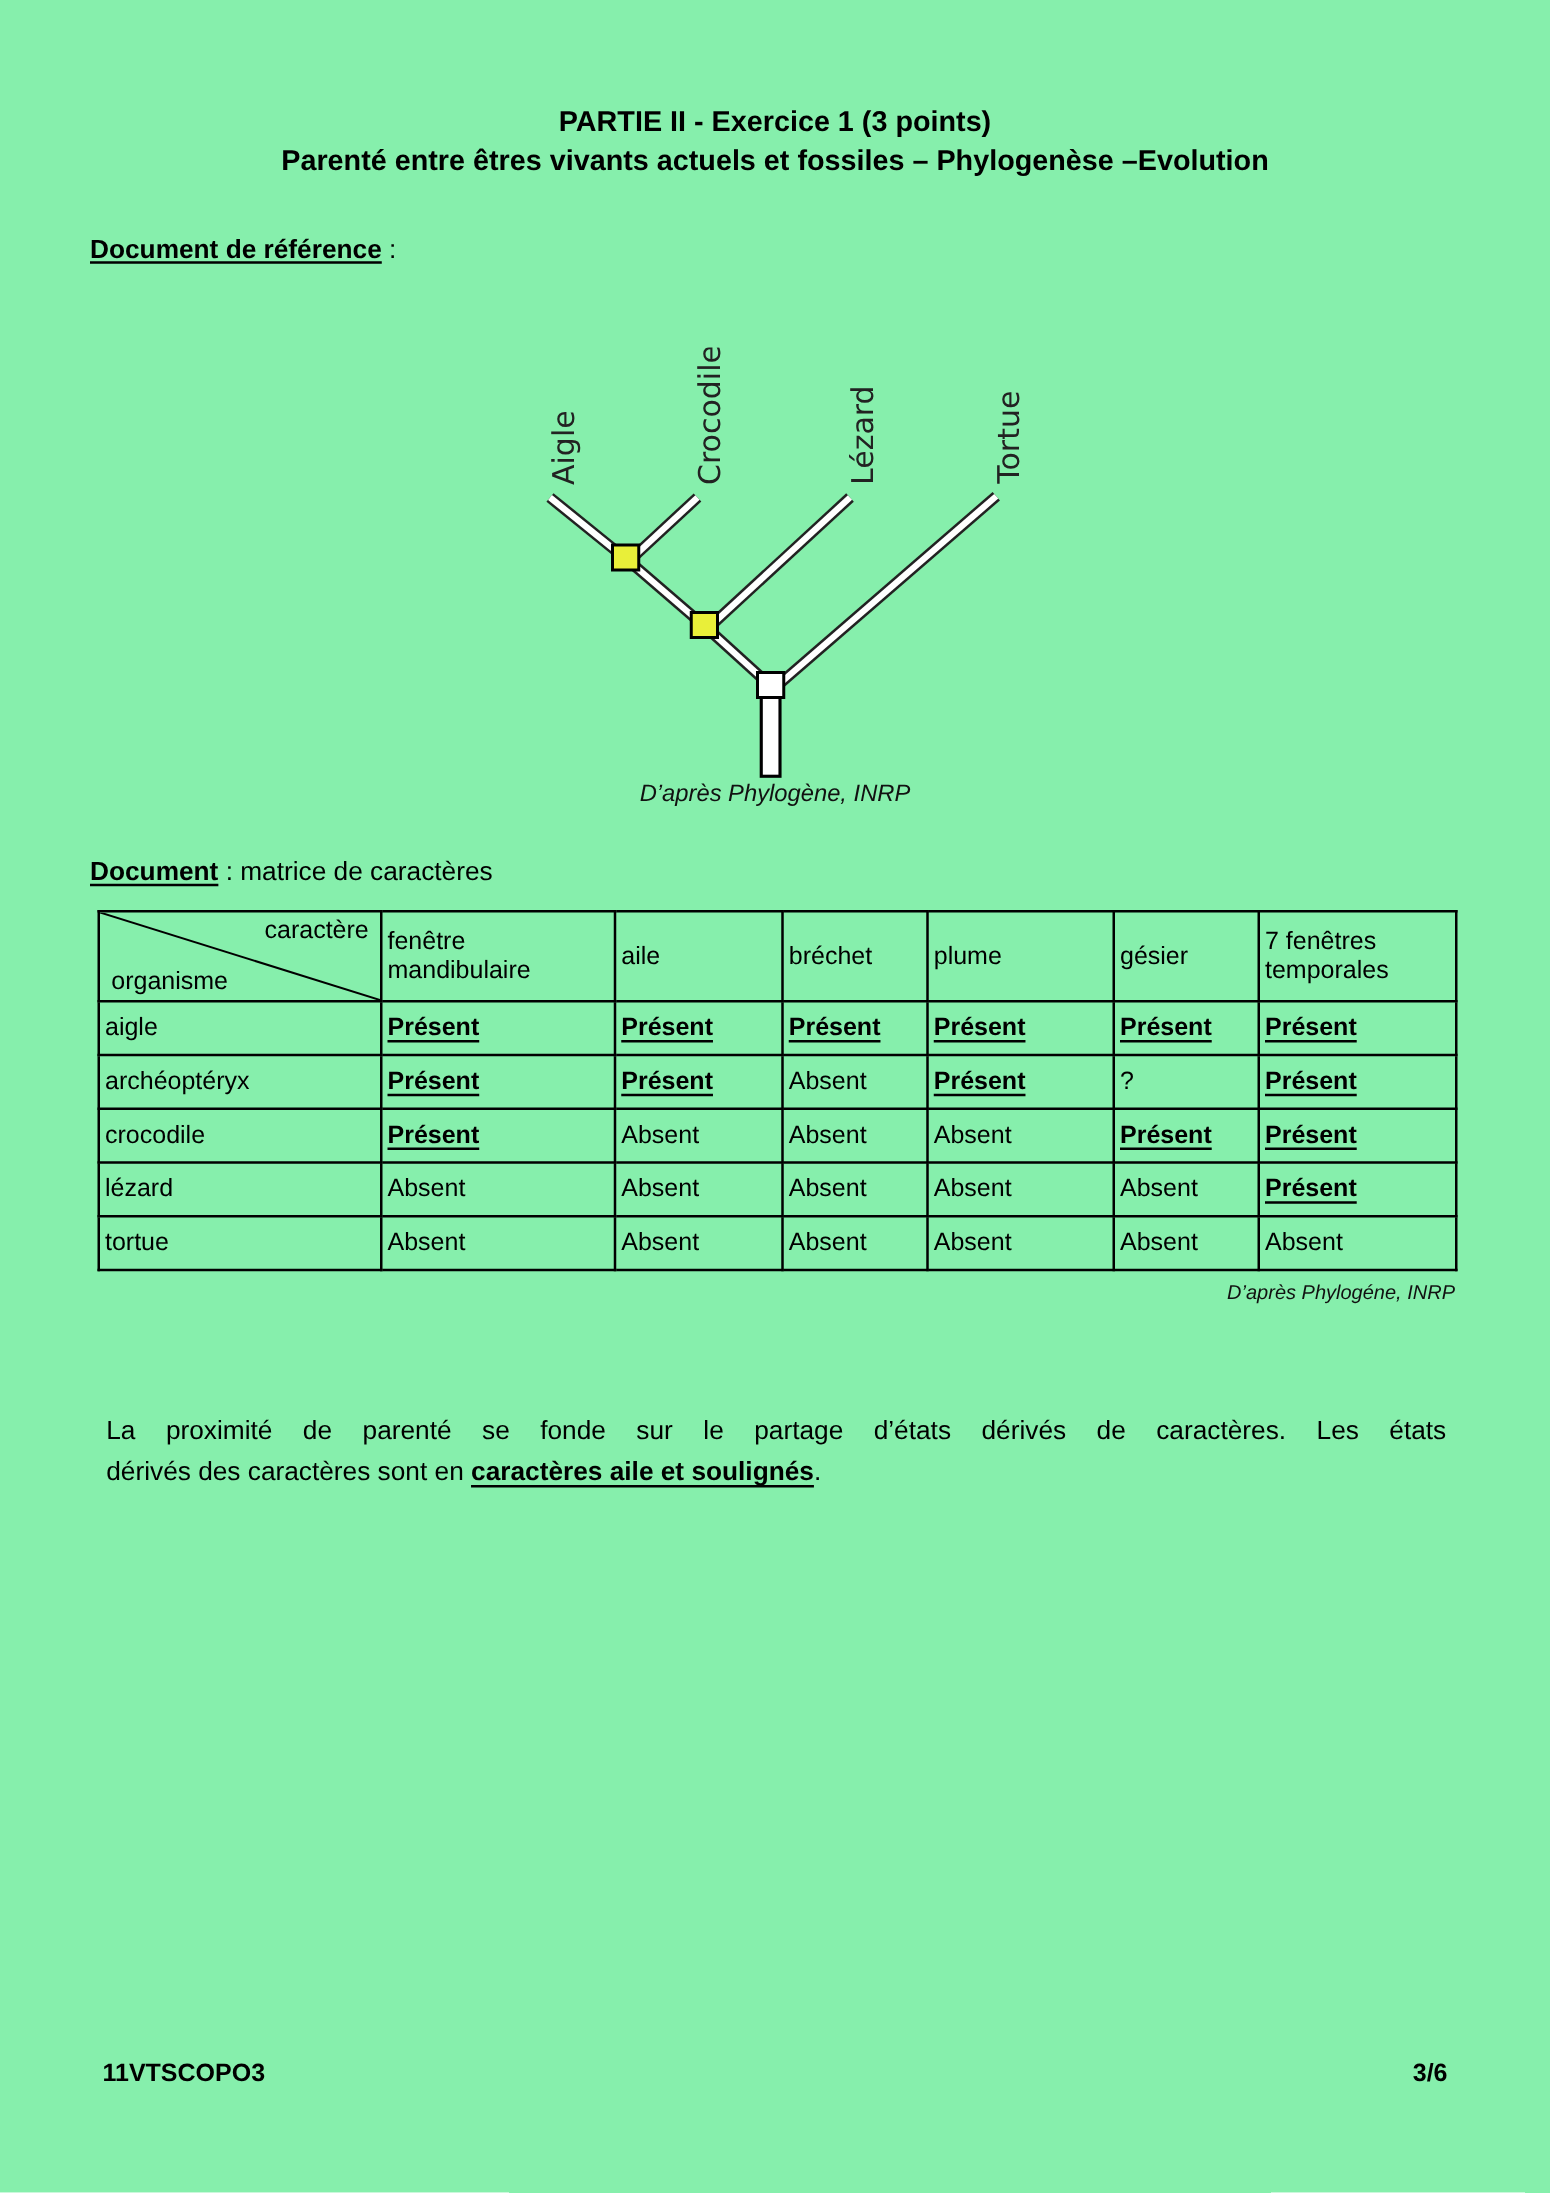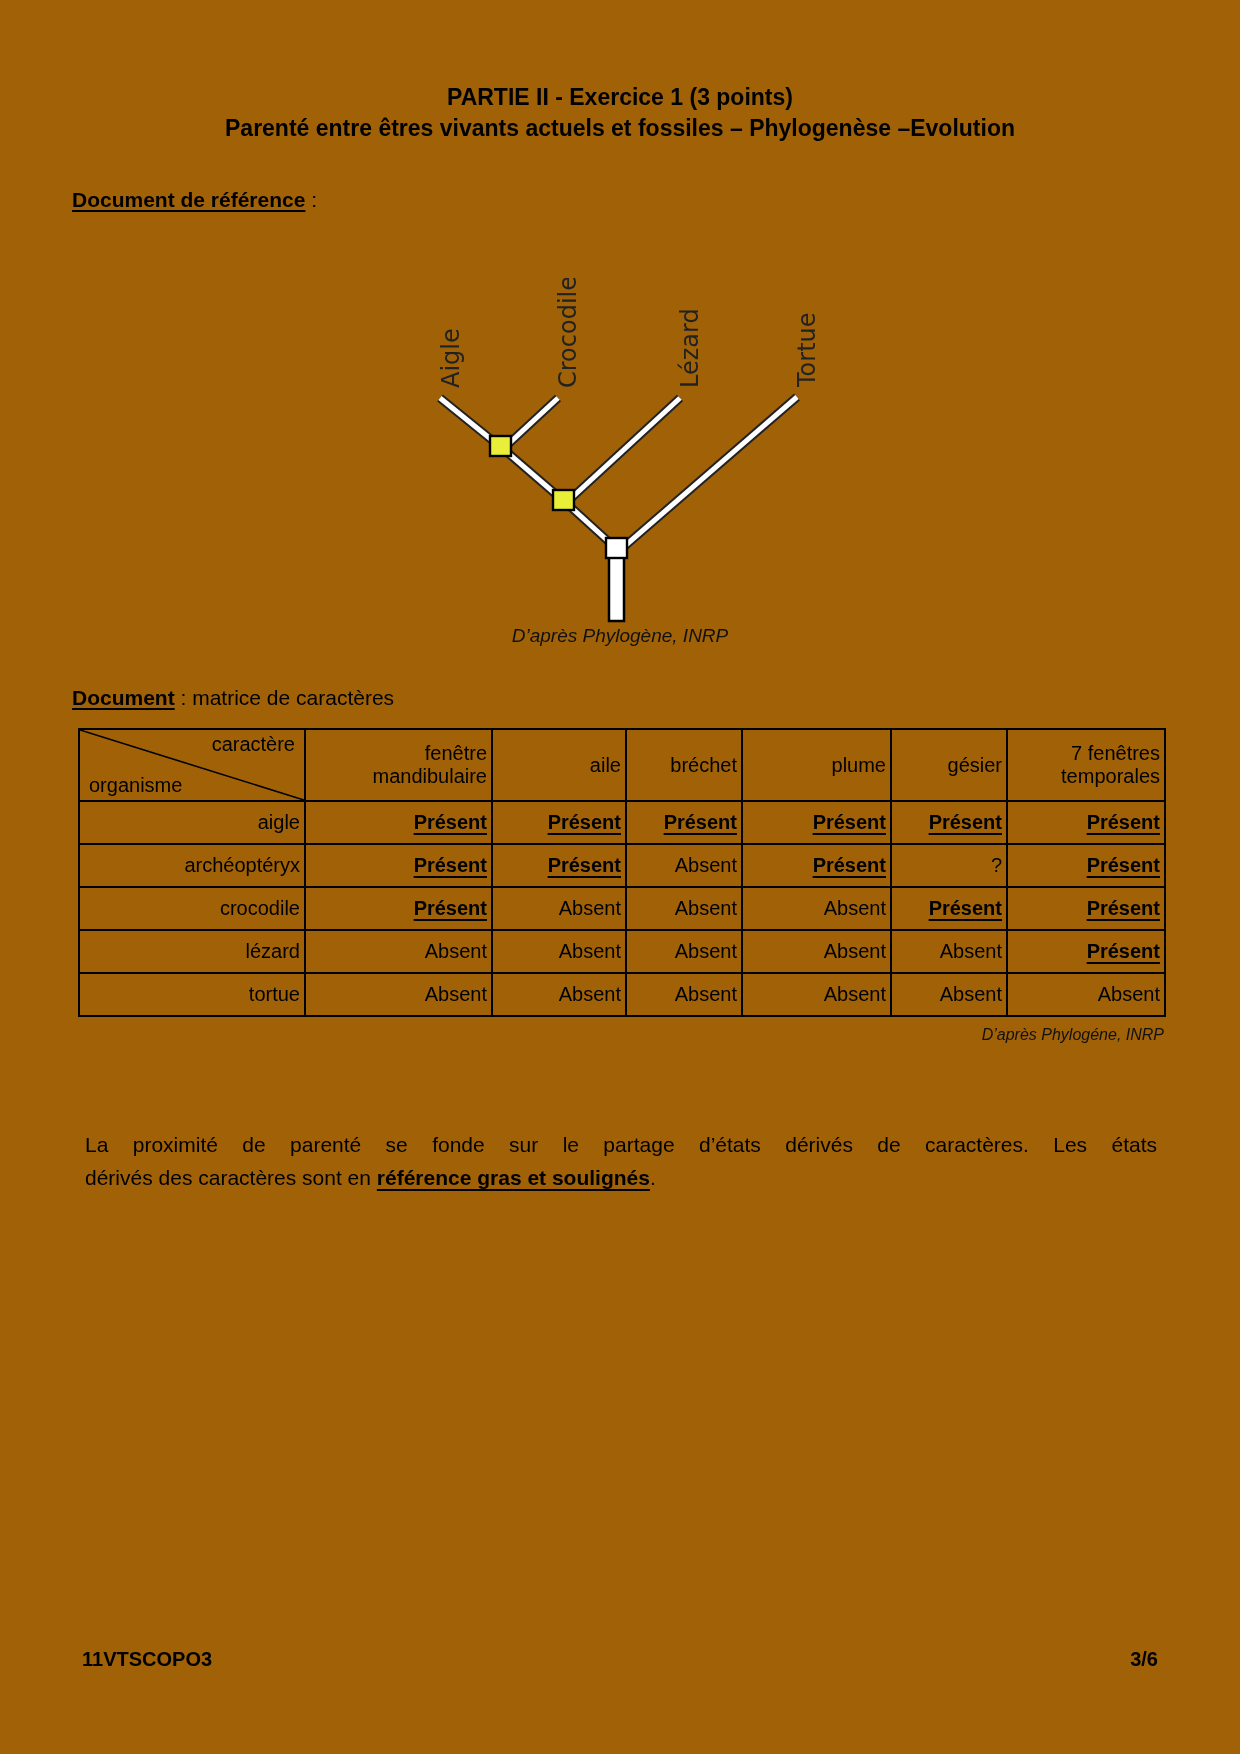--- a/index.html
+++ b/index.html
@@ -1,38 +1,38 @@
 <!DOCTYPE html>
 <html><head>
 <meta charset="utf-8">
 <style>
   html,body{margin:0;padding:0;background:#ffffff;}
   .page{
-    position:relative;width:1240px;height:1754px;background:#a16207;
+    position:relative;width:1240px;height:1754px;background:#86efac;
     font-family:"Liberation Sans",sans-serif;color:#000;overflow:hidden;
   }
   
   .title-block{position:absolute;top:82px;left:0;width:1240px;text-align:center;
     font-weight:bold;font-size:23px;line-height:31px;}
   
   .sec-heading{position:absolute;left:72px;font-size:21px;}
   .sec-heading .hd{font-weight:bold;text-decoration:underline;text-decoration-thickness:2px;text-underline-offset:3px;}
   .ref-heading{top:188px;}
   .doc-heading{top:686px;}
   
   .tree-svg{position:absolute;left:375px;top:278px;}
   .tree-caption{position:absolute;left:380px;top:625px;width:480px;text-align:center;
     font-style:italic;font-size:19px;color:#111;}
   .branch-outer{stroke:#222;stroke-width:9;}
   .branch-inner{stroke:#fff;stroke-width:5;}
   .tree-label{font-family:"DejaVu Sans",sans-serif;font-size:24px;fill:#222;}
   
   .matrix{position:absolute;left:78px;top:728px;border-collapse:collapse;table-layout:fixed;
     width:1086px;font-size:20px;}
-  .matrix th,.matrix td{border:2px solid #000;text-align:right;vertical-align:middle;
+  .matrix th,.matrix td{border:2px solid #000;text-align:left;vertical-align:middle;
     font-weight:normal;padding:0 4px;overflow:hidden;}
   .matrix thead tr{height:72px;}
   .matrix tbody tr{height:43px;}
   .matrix .derived{font-weight:bold;text-decoration:underline;text-decoration-thickness:2px;text-underline-offset:4px;margin-top:20px;}
   .corner{position:relative;padding:0;}
   .corner .diag{position:absolute;inset:0;width:100%;height:100%;}
   .corner .top-label{position:absolute;top:3px;right:9px;}
   .corner .bottom-label{position:absolute;bottom:3px;left:9px;}
   .table-caption{position:absolute;left:78px;top:1026px;width:1086px;text-align:right;
     font-style:italic;font-size:16px;color:#111;}
@@ -172,21 +172,21 @@
           <td>Absent</td>
           <td>Absent</td>
         </tr>
       </tbody>
   </table>
 
   <div class="table-caption">D’après Phylogéne, INRP</div>
 
   <div class="note">
     <div class="jline">La proximité de parenté se fonde sur le partage d’états dérivés de caractères. Les états</div>
-    <div><span>dérivés des caractères sont en </span><span class="strong">référence gras et soulignés</span><span>.</span></div>
+    <div><span>dérivés des caractères sont en </span><span class="strong">caractères aile et soulignés</span><span>.</span></div>
   </div>
 
   <div class="footer">
     <span>11VTSCOPO3</span>
     <span>3/6</span>
   </div>
 
 </div>
 
 </body></html>

